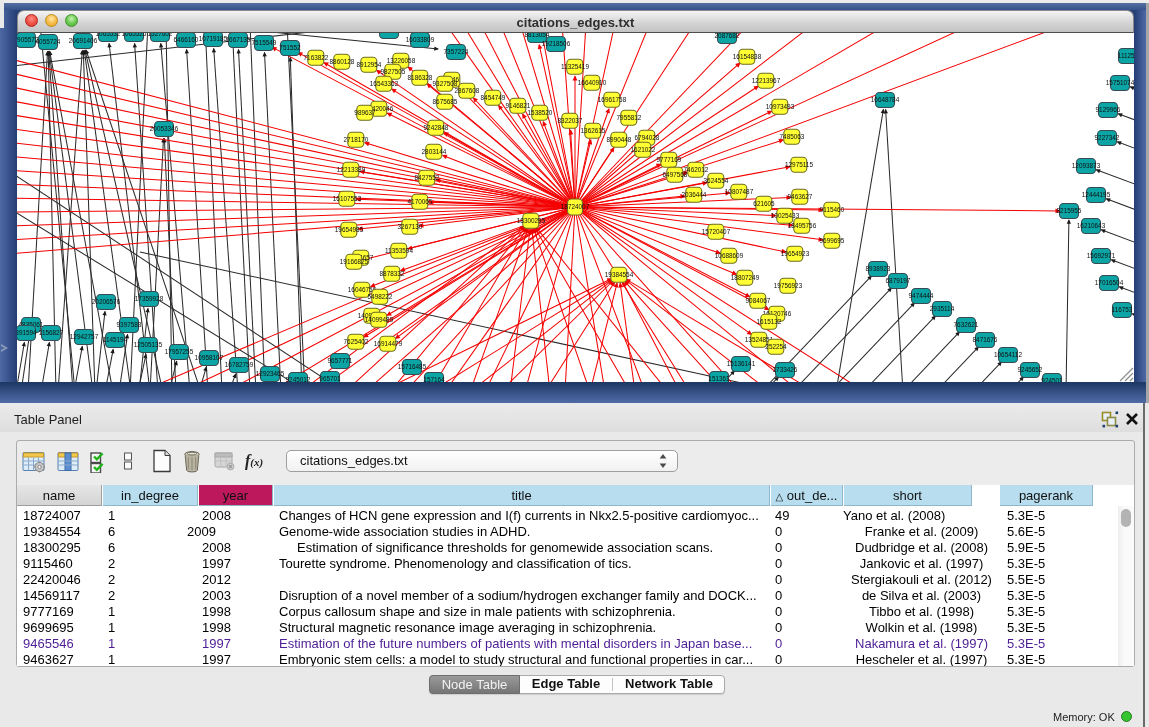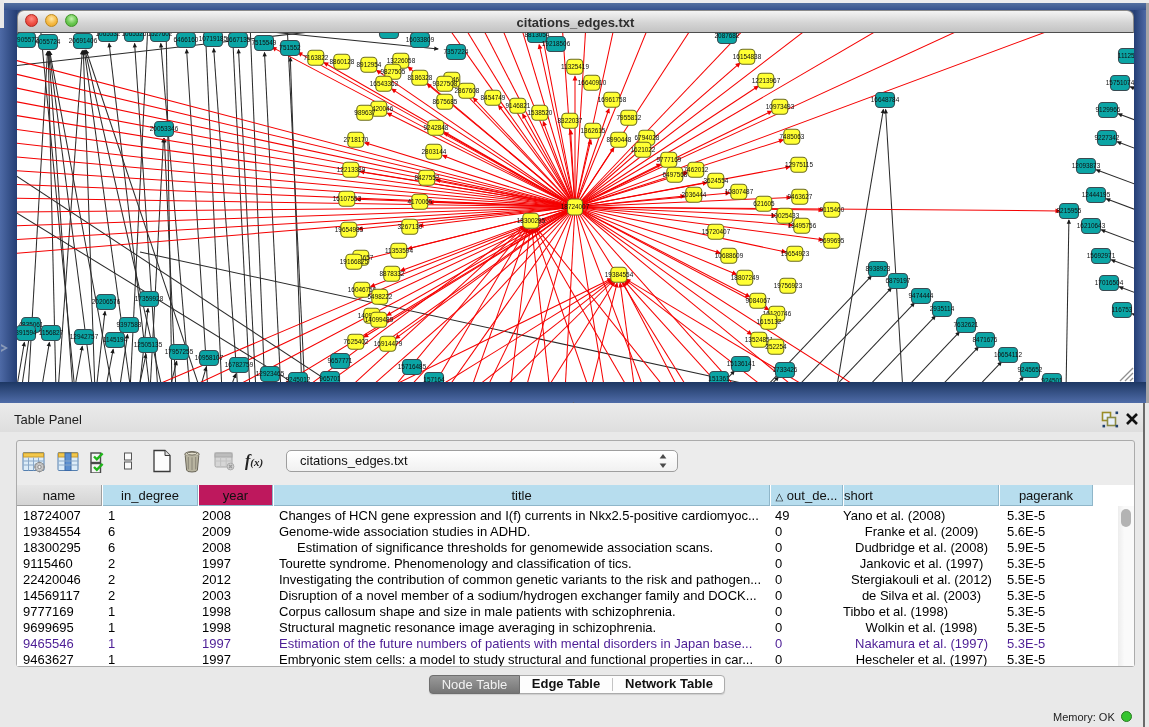--- a/index.html
+++ b/index.html
@@ -570,37 +570,37 @@
     <path d="M8 2 L11.4 6.6 L4.6 6.6 z" fill="#4a4a4a"></path>
     <path d="M8 16 L11.4 11.4 L4.6 11.4 z" fill="#4a4a4a"></path>
   </svg>
 
 <div style="position:absolute;left:17px;top:485px;width:1117px;height:21px;background:#fff"></div>
 <div style="position:absolute;left:17px;top:485px;width:85px;height:21px;background:linear-gradient(#e6e6e6,#d4d4d4);border-right:1px solid #9e9e9e;border-bottom:1px solid #9e9e9e;font-size:13px;color:#111;text-align:center;line-height:21px">name</div>
 <div style="position:absolute;left:103px;top:485px;width:95px;height:21px;background:#b7ddee;border-right:1px solid #8fb6c9;border-bottom:1px solid #8fb6c9;font-size:13px;color:#111;text-align:center;line-height:21px">in_degree</div>
 <div style="position:absolute;left:199px;top:485px;width:74px;height:21px;background:#be185d;border-right:1px solid #8fb6c9;border-bottom:1px solid #8fb6c9;font-size:13px;color:#111;text-align:center;line-height:21px">year</div>
 <div style="position:absolute;left:274px;top:485px;width:496px;height:21px;background:#b7ddee;border-right:1px solid #8fb6c9;border-bottom:1px solid #8fb6c9;font-size:13px;color:#111;text-align:center;line-height:21px">title</div>
 <div style="position:absolute;left:771px;top:485px;width:72px;height:21px;background:#b7ddee;border-right:1px solid #8fb6c9;border-bottom:1px solid #8fb6c9;font-size:13px;color:#111;text-align:center;line-height:21px"><span style="font-size:10px">△</span> out_de...</div>
-<div style="position:absolute;left:844px;top:485px;width:155px;height:21px;background:#b7ddee;border-right:1px solid #8fb6c9;border-bottom:1px solid #8fb6c9;font-size:13px;color:#111;line-height:21px">short</div>
+<div style="position:absolute;left:844px;top:485px;width:128px;height:21px;background:#b7ddee;border-right:1px solid #8fb6c9;border-bottom:1px solid #8fb6c9;font-size:13px;color:#111;text-align:center;line-height:21px">short</div>
 <div style="position:absolute;left:1000px;top:485px;width:93px;height:21px;background:#b7ddee;border-right:1px solid #8fb6c9;border-bottom:1px solid #8fb6c9;font-size:13px;color:#111;text-align:center;line-height:21px">pagerank</div>
 
 <div style="position:absolute;left:17px;top:506px;width:1117px;height:160px;background:#fff;overflow:hidden">
     <div style="position:absolute;left:0;top:1px;width:1101px;height:16px;font-size:13px;color:#000;white-space:nowrap">
       <span style="position:absolute;left:6px;top:1px">18724007</span>
       <span style="position:absolute;left:91px;top:1px">1</span>
       <span style="position:absolute;left:185px;top:1px">2008</span>
       <span style="position:absolute;left:262px;top:1px">Changes of HCN gene expression and I(f) currents in Nkx2.5-positive cardiomyoc...</span>
       <span style="position:absolute;left:758px;top:1px">49</span>
       <span style="position:absolute;left:826px;top:1px;width:157px;text-align:left">Yano et al. (2008)</span>
       <span style="position:absolute;left:990px;top:1px">5.3E-5</span>
     </div>
     <div style="position:absolute;left:0;top:17px;width:1101px;height:16px;font-size:13px;color:#000;white-space:nowrap">
       <span style="position:absolute;left:6px;top:1px">19384554</span>
       <span style="position:absolute;left:91px;top:1px">6</span>
-      <span style="position:absolute;left:185px;top:1px">2009</span>
+      <span style="position:absolute;left:170px;top:1px">2009</span>
       <span style="position:absolute;left:262px;top:1px">Genome-wide association studies in ADHD.</span>
       <span style="position:absolute;left:758px;top:1px">0</span>
       <span style="position:absolute;left:826px;top:1px;width:157px;text-align:center">Franke et al. (2009)</span>
       <span style="position:absolute;left:990px;top:1px">5.6E-5</span>
     </div>
     <div style="position:absolute;left:0;top:33px;width:1101px;height:16px;font-size:13px;color:#000;white-space:nowrap">
       <span style="position:absolute;left:6px;top:1px">18300295</span>
       <span style="position:absolute;left:91px;top:1px">6</span>
       <span style="position:absolute;left:185px;top:1px">2008</span>
       <span style="position:absolute;left:280px;top:1px">Estimation of significance thresholds for genomewide association scans.</span>
@@ -614,41 +614,40 @@
       <span style="position:absolute;left:185px;top:1px">1997</span>
       <span style="position:absolute;left:262px;top:1px">Tourette syndrome. Phenomenology and classification of tics.</span>
       <span style="position:absolute;left:758px;top:1px">0</span>
       <span style="position:absolute;left:826px;top:1px;width:157px;text-align:center">Jankovic et al. (1997)</span>
       <span style="position:absolute;left:990px;top:1px">5.3E-5</span>
     </div>
     <div style="position:absolute;left:0;top:65px;width:1101px;height:16px;font-size:13px;color:#000;white-space:nowrap">
       <span style="position:absolute;left:6px;top:1px">22420046</span>
       <span style="position:absolute;left:91px;top:1px">2</span>
       <span style="position:absolute;left:185px;top:1px">2012</span>
-      <span style="position:absolute;left:262px;top:1px">Investigating the contribution of common genetic variants to the risk and pathogen...</span>
       <span style="position:absolute;left:758px;top:1px">0</span>
       <span style="position:absolute;left:826px;top:1px;width:157px;text-align:center">Stergiakouli et al. (2012)</span>
       <span style="position:absolute;left:990px;top:1px">5.5E-5</span>
     </div>
     <div style="position:absolute;left:0;top:81px;width:1101px;height:16px;font-size:13px;color:#000;white-space:nowrap">
       <span style="position:absolute;left:6px;top:1px">14569117</span>
       <span style="position:absolute;left:91px;top:1px">2</span>
       <span style="position:absolute;left:185px;top:1px">2003</span>
       <span style="position:absolute;left:262px;top:1px">Disruption of a novel member of a sodium/hydrogen exchanger family and DOCK...</span>
       <span style="position:absolute;left:758px;top:1px">0</span>
       <span style="position:absolute;left:826px;top:1px;width:157px;text-align:center">de Silva et al. (2003)</span>
       <span style="position:absolute;left:990px;top:1px">5.3E-5</span>
     </div>
     <div style="position:absolute;left:0;top:97px;width:1101px;height:16px;font-size:13px;color:#000;white-space:nowrap">
       <span style="position:absolute;left:6px;top:1px">9777169</span>
       <span style="position:absolute;left:91px;top:1px">1</span>
       <span style="position:absolute;left:185px;top:1px">1998</span>
       <span style="position:absolute;left:262px;top:1px">Corpus callosum shape and size in male patients with schizophrenia.</span>
       <span style="position:absolute;left:758px;top:1px">0</span>
-      <span style="position:absolute;left:826px;top:1px;width:157px;text-align:left">Tibbo et al. (1998)</span>
+      <span style="position:absolute;left:826px;top:1px;width:157px;text-align:center">Tibbo et al. (1998)</span>
       <span style="position:absolute;left:990px;top:1px">5.3E-5</span>
     </div>
     <div style="position:absolute;left:0;top:113px;width:1101px;height:16px;font-size:13px;color:#000;white-space:nowrap">
       <span style="position:absolute;left:6px;top:1px">9699695</span>
       <span style="position:absolute;left:91px;top:1px">1</span>
       <span style="position:absolute;left:185px;top:1px">1998</span>
       <span style="position:absolute;left:262px;top:1px">Structural magnetic resonance image averaging in schizophrenia.</span>
       <span style="position:absolute;left:758px;top:1px">0</span>
       <span style="position:absolute;left:826px;top:1px;width:157px;text-align:center">Wolkin et al. (1998)</span>
       <span style="position:absolute;left:990px;top:1px">5.3E-5</span>

